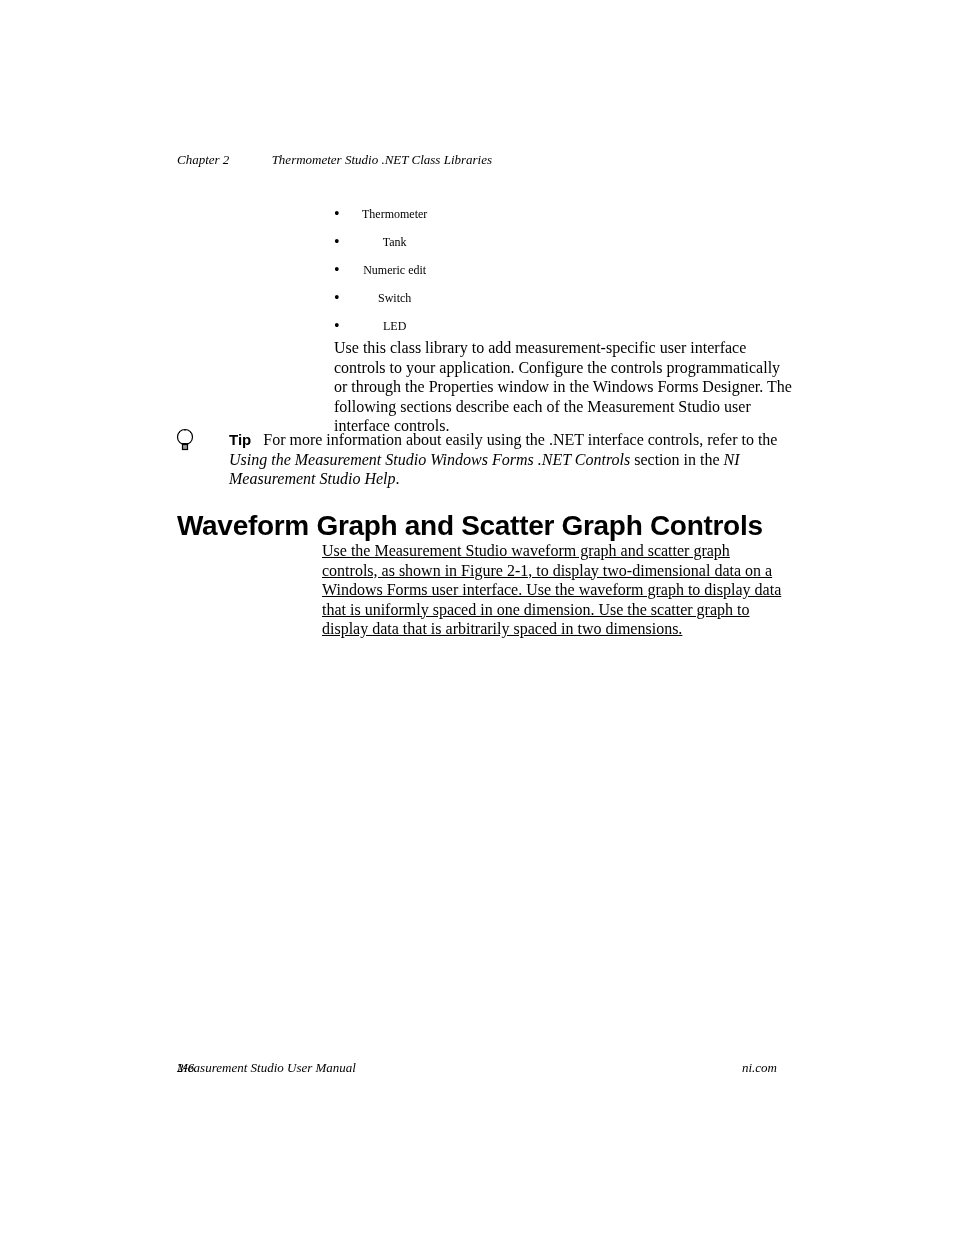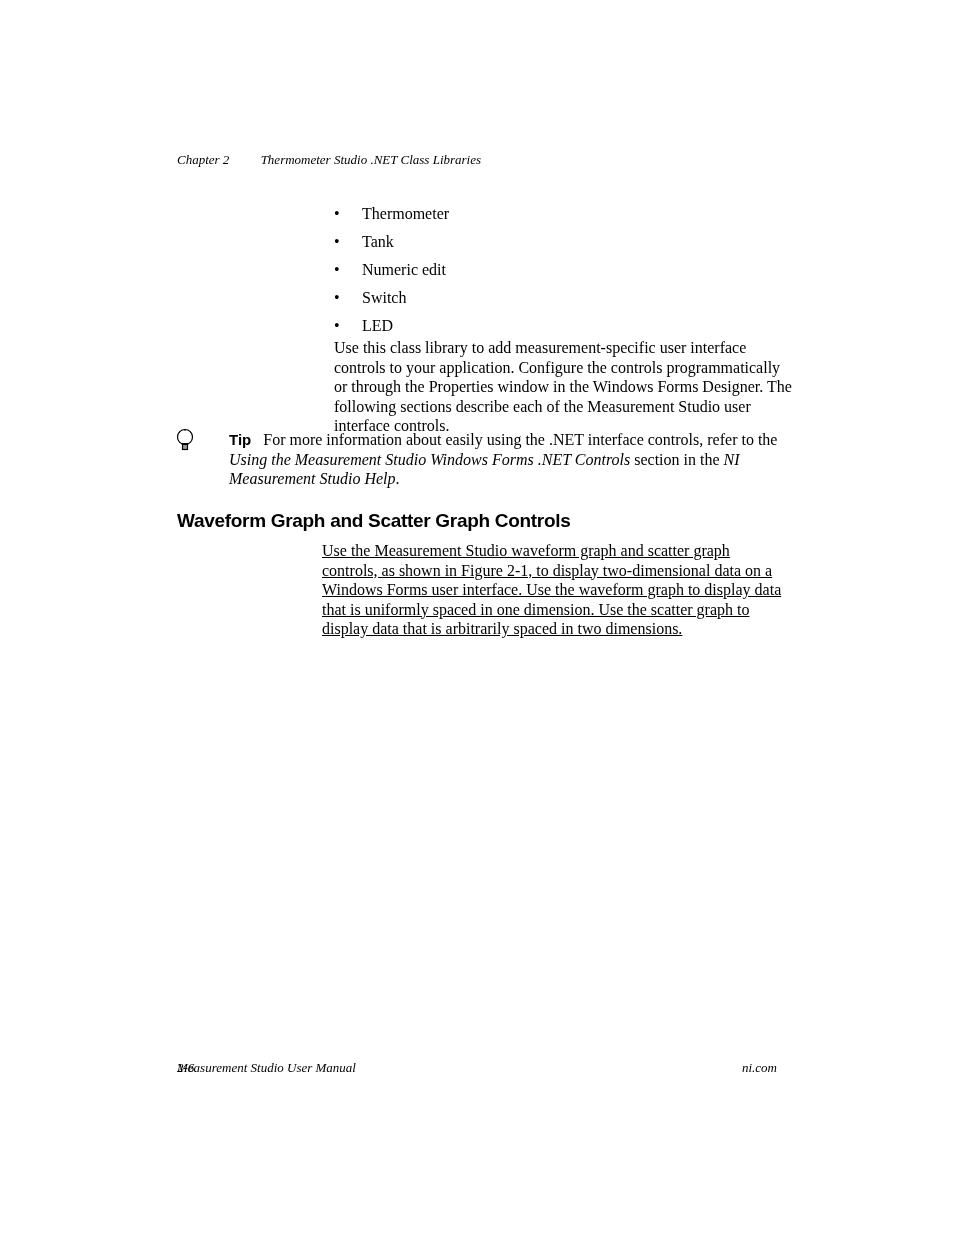--- a/index.html
+++ b/index.html
@@ -17,34 +17,35 @@
     }
     .page-header {
       position: absolute;
       top: 152px;
       left: 177px;
       font-style: italic;
       font-size: 13px;
       color: #000000;
     }
     .page-header .chapter-num {
-      margin-right: 28px;
+      margin-right: 39px;
     }
     .bullet-list {
       position: absolute;
       top: 201px;
       left: 334px;
       list-style: none;
     }
     .bullet-list li {
-      font-size: 16px;
+      font-size: 12px;
       line-height: 26px;
       padding-left: 28px;
       position: relative;
       margin-bottom: 2px;
+      text-align: center;
     }
     .bullet-list li::before {
       content: "•";
       position: absolute;
       left: 0;
       font-size: 16px;
     }
     .paragraph-1 {
       position: absolute;
       top: 338px;
@@ -70,21 +71,21 @@
       font-family: Arial, Helvetica, sans-serif;
       font-weight: bold;
       font-size: 15px;
     }
     .section-heading {
       position: absolute;
       top: 510px;
       left: 177px;
       font-family: Arial, Helvetica, sans-serif;
       font-weight: bold;
-      font-size: 19px;
+      font-size: 28px;
       letter-spacing: -0.3px;
     }
     .paragraph-2 {
       position: absolute;
       top: 541px;
       left: 322px;
       width: 460px;
       font-size: 16px;
       line-height: 19.5px;
       text-decoration: underline;

